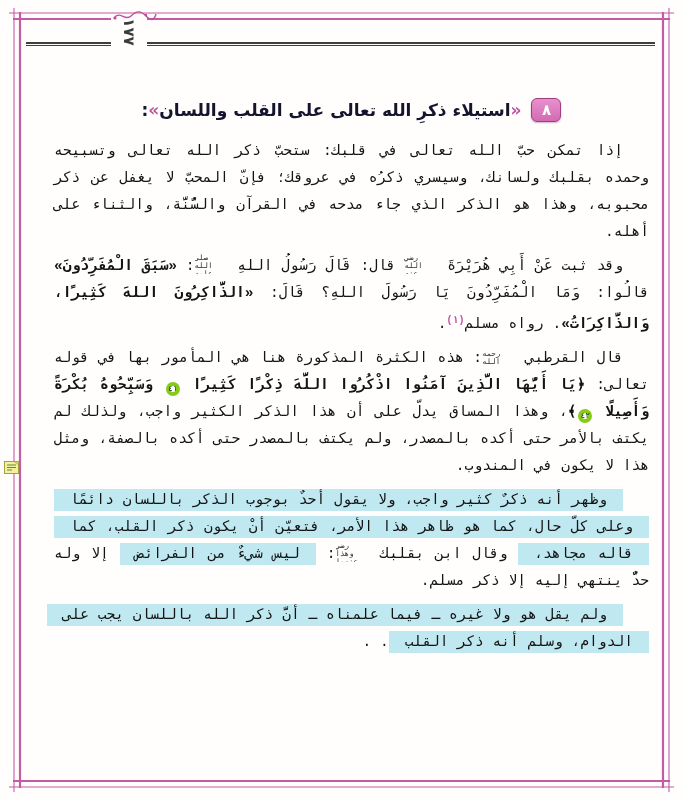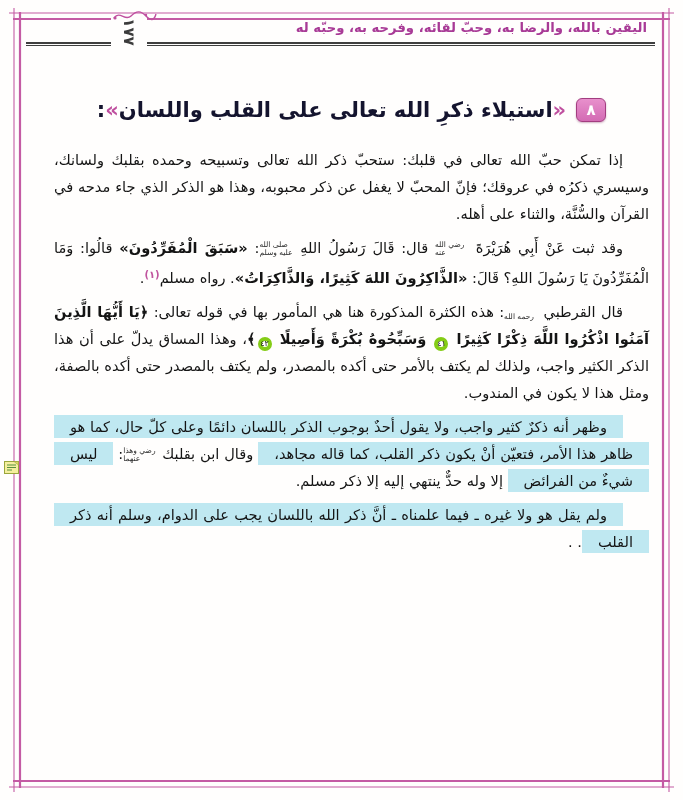--- a/index.html
+++ b/index.html
@@ -14,23 +14,23 @@
   .content{position:absolute;top:18px;right:34px;bottom:16px;left:54px;direction:rtl;}
   header{position:relative;height:46px;}
   .running-head{position:absolute;right:2px;top:2px;font-size:13.2px;font-weight:700;color:var(--header-text);letter-spacing:0;white-space:nowrap;}
   .double-rule{position:absolute;left:-28px;right:-6px;top:24px;height:4px;border-top:2px solid var(--rule);border-bottom:1px solid var(--rule);}
   .pageno{position:absolute;left:60px;top:-4px;width:30px;height:36px;display:flex;align-items:center;justify-content:center;transform:rotate(90deg);background:#fffefd;z-index:2;font-size:15px;font-weight:700;color:#3c3c3c;}
   .ornament{position:absolute;left:58px;top:-10px;z-index:3;line-height:0;}
   .section-heading{display:flex;justify-content:center;align-items:center;gap:10px;margin:34px 0 14px;}
   .num-box{display:inline-flex;align-items:center;justify-content:center;width:30px;height:24px;border-radius:6px;
     background:linear-gradient(180deg,#e890cc,var(--num-box-bg));border:1px solid #a23d80;color:#fff;
     font-size:15px;font-weight:700;box-shadow:0 1px 2px rgba(120,30,90,.35);}
-  .title-wrap{font-size:21px;font-weight:700;color:var(--title-text);text-align:right;}
+  .title-wrap{font-size:17px;font-weight:700;color:var(--title-text);text-align:right;}
   .title-wrap .qm{color:var(--accent);}
-  .paragraphs{margin-top:24px;color:var(--body-text);font-size:14.6px;line-height:27px;text-align:justify;}
+  .paragraphs{margin-top:16px;color:var(--body-text);font-size:14.6px;line-height:27px;text-align:justify;font-family:Liberation Mono, monospace;}
   .para{margin:0 0 7px;text-indent:26px;}
   .para:last-child{margin-bottom:0;}
   .b{font-weight:700;}
   .q{font-weight:700;}
   .h{background:var(--highlight);padding:3px 16px;box-decoration-break:clone;-webkit-box-decoration-break:clone;}
   .fn{color:var(--footnote);font-size:10px;font-weight:700;vertical-align:5px;}
   .hon{display:inline-block;width:34px;max-height:20px;overflow:hidden;font-size:7.5px;line-height:8px;
     text-align:left;vertical-align:-4px;color:#2a2a2a;font-weight:400;text-indent:0;}
   .ayah{display:inline-flex;align-items:center;justify-content:center;width:14px;height:14px;border:4px solid #84cc16;
     border-radius:50%;font-size:8px;font-weight:400;vertical-align:-2px;margin:0 2px;text-indent:0;}
@@ -68,21 +68,20 @@
 
     <header>
       <span class="ornament">
         <svg width="46" height="16" viewBox="0 0 46 16">
           <path d="M2 10 C8 2, 13 14, 19 8 S29 3, 34 8 S42 13, 44 6" fill="none" stroke="#bf4f9f" stroke-width="1.4"></path>
           <circle cx="3" cy="10" r="1.6" fill="#bf4f9f"></circle>
           <circle cx="34" cy="7" r="1.2" fill="#bf4f9f"></circle>
         </svg>
       </span>
       <span class="pageno">١٧٧</span>
-      <div class="running-head">اليقين بالله، والرضا به، وحبّ لقائه، وفرحه به، وحبّه له</div>
       <div class="double-rule"></div>
     </header>
 
     <div class="section-heading">
       <span class="num-box">٨</span>
       <span class="title-wrap"><span class="qm">«</span><span>استيلاء ذكرِ الله تعالى على القلب واللسان</span><span class="qm">»</span><span>:</span></span>
     </div>
 
     <main class="paragraphs">
         <p class="para"><span>إذا تمكن حبّ الله تعالى في قلبك: ستحبّ ذكر الله تعالى وتسبيحه وحمده بقلبك ولسانك، وسيسري ذكرُه في عروقك؛ فإنّ المحبّ لا يغفل عن ذكر محبوبه، وهذا هو الذكر الذي جاء مدحه في القرآن والسُّنَّة، والثناء على أهله.</span></p>

